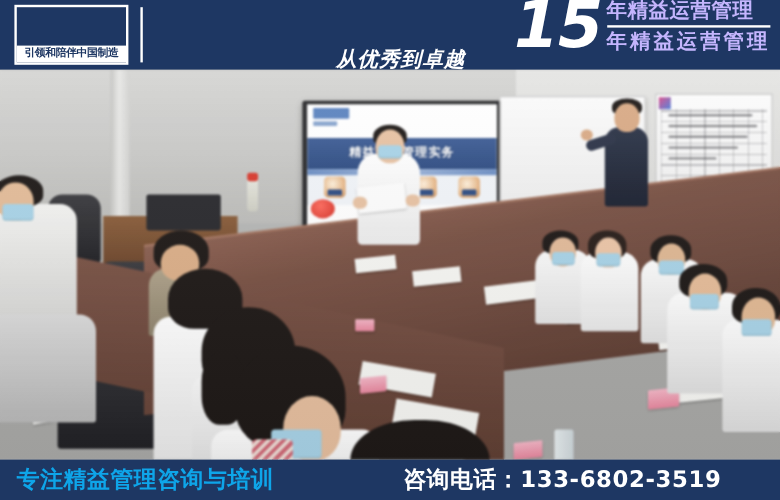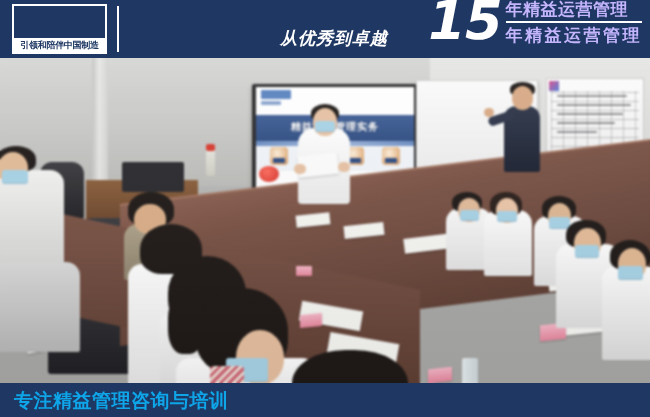--- a/index.html
+++ b/index.html
@@ -80,21 +80,21 @@
     left: 0; top: 2px;
     font-size: 17px;
     font-style: italic;
     font-weight: bold;
     letter-spacing: 1px;
     white-space: nowrap;
     font-family: "DejaVu Serif", "Liberation Serif", serif;
   }
   .slogan-line2 {
     position: absolute;
-    right: 10px; top: 24px;
+    right: 10px; top: 35px;
     font-size: 17px;
     font-style: italic;
     font-weight: bold;
     letter-spacing: 1px;
     white-space: nowrap;
     font-family: "DejaVu Serif", "Liberation Serif", serif;
   }
   #years-block {
     position: absolute;
     right: 8px; top: 0;
@@ -603,15 +603,16 @@
       <div class="hair" style="left:292px; top:292px; width:116px; height:72px; border-radius:46% 46% 20% 20%;"></div>
 
     </div>
 
     <div class="ph" id="photo-soft"></div>
     <div class="ph" id="photo-grade"></div>
   </div>
 
   <div id="footer">
     <div id="footer-left">专注精益管理咨询与培训</div>
+    <div id="footer-right">咨询电话：133-6802-3519</div>
   </div>
 
 </div>
 
 </body></html>

